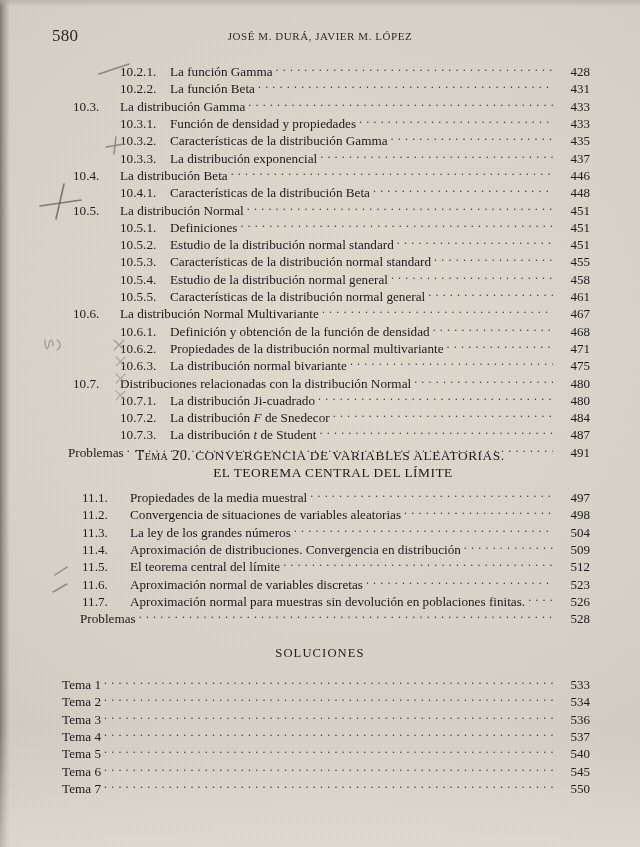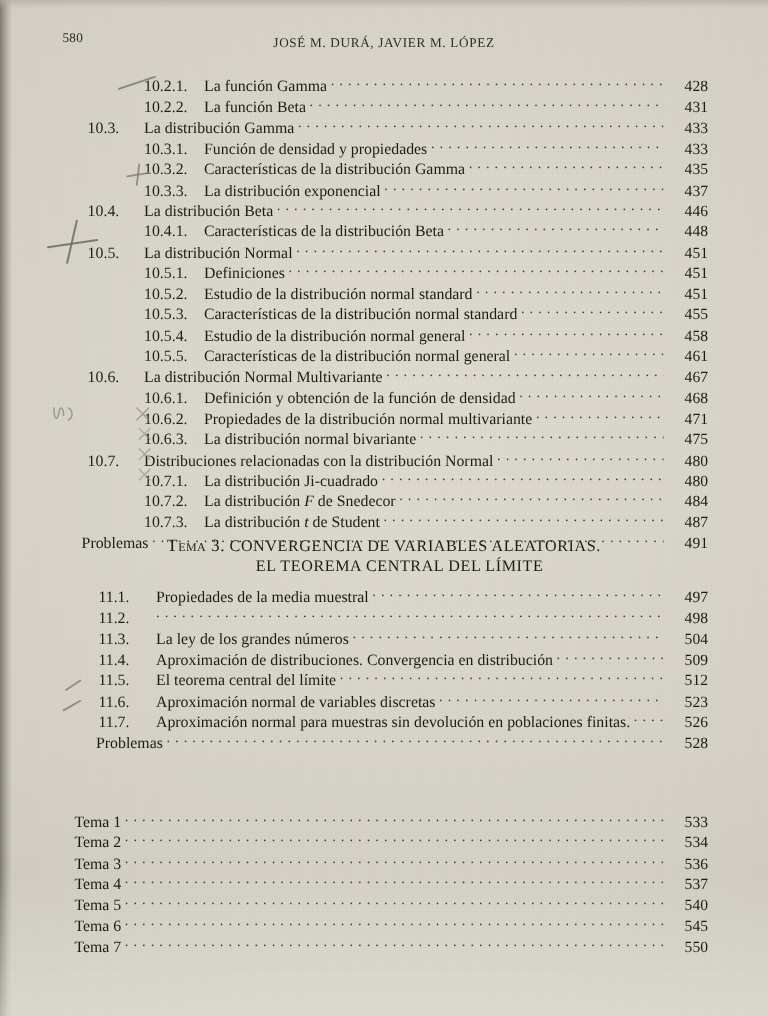--- a/index.html
+++ b/index.html
@@ -34,21 +34,21 @@
     position:absolute;inset:0;pointer-events:none;opacity:.3;
     background-image:
       repeating-linear-gradient(0deg, rgba(120,116,106,.05) 0 1px, rgba(255,255,255,0) 1px 3px),
       repeating-linear-gradient(90deg, rgba(120,116,106,.04) 0 1px, rgba(255,255,255,0) 1px 4px);
   }
   #content{position:absolute;inset:0;}
 
   
   .folio{
     position:absolute;left:52px;top:26px;
-    font-size:11px;letter-spacing:.3px;color:#2a2823;
+    font-size:17px;letter-spacing:.3px;color:#2a2823;
   }
   .runhead{
     position:absolute;left:0;right:0;top:30px;
     text-align:center;
     font-size:11px;letter-spacing:.55px;
     color:#2e2c27;
   }
 
   
   .toc{position:absolute;left:0;right:0;}
@@ -271,37 +271,38 @@
       <div class="row lvl3">
         <span class="num"></span>
         <span class="ttl">Problemas</span>
         <span class="dots"></span>
         <span class="pg">491</span>
       </div>
     </div>
 
   <div class="temahead" style="top:447px;">
     <div class="l1">
-      <span class="sc">Tema 3.</span>
+      <span class="sc">Tema 20.</span>
       <span>CONVERGENCIA DE VARIABLES ALEATORIAS.</span>
     </div>
     <div class="l2" style="padding-left:26px;">
       <span>EL TEOREMA CENTRAL DEL LÍMITE</span>
     </div>
   </div>
 
   <div class="toc" id="toc11" style="top:489px;padding-left:12px;">
       <div class="row lvl11">
         <span class="num">11.1.</span>
         <span class="ttl">Propiedades de la media muestral</span>
         <span class="dots"></span>
         <span class="pg">497</span>
       </div>
       <div class="row lvl11">
         <span class="num">11.2.</span>
+        <span class="ttl">Convergencia de situaciones de variables aleatorias</span>
         <span class="dots"></span>
         <span class="pg">498</span>
       </div>
       <div class="row lvl11">
         <span class="num">11.3.</span>
         <span class="ttl">La ley de los grandes números</span>
         <span class="dots"></span>
         <span class="pg">504</span>
       </div>
       <div class="row lvl11">
@@ -329,20 +330,21 @@
         <span class="pg">526</span>
       </div>
       <div class="row lvl3">
         <span class="num"></span>
         <span class="ttl">Problemas</span>
         <span class="dots"></span>
         <span class="pg">528</span>
       </div>
     </div>
 
+  <div class="soltitle" style="top:646px;">SOLUCIONES</div>
   <div class="toc" id="tocsol" style="top:676px;">
       <div class="row lvlsol">
         <span class="num"></span>
         <span class="ttl">Tema 1</span>
         <span class="dots"></span>
         <span class="pg">533</span>
       </div>
       <div class="row lvlsol">
         <span class="num"></span>
         <span class="ttl">Tema 2</span>

